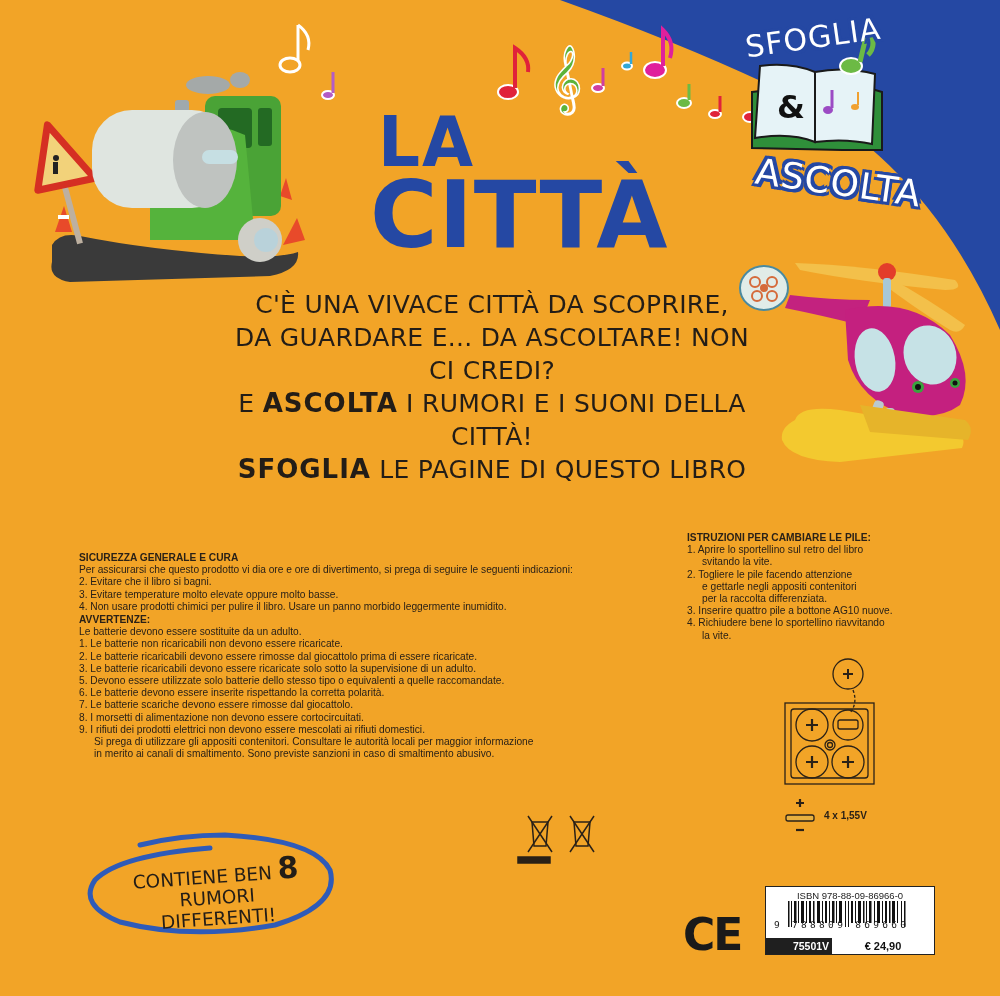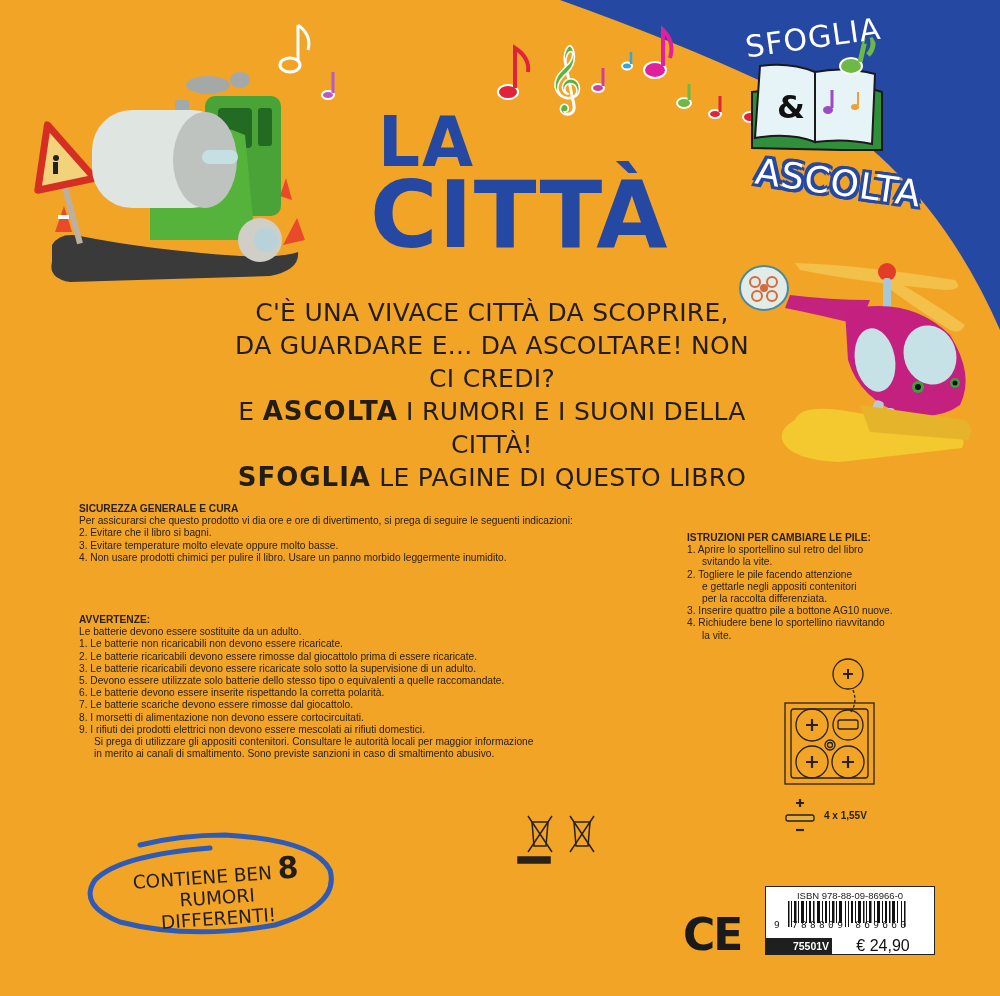--- a/index.html
+++ b/index.html
@@ -4,46 +4,46 @@
 <style>
   * { margin:0; padding:0; box-sizing:border-box; }
   html, body { width:1000px; height:996px; overflow:hidden; }
   body { background:#F2A427; position:relative; font-family:"Liberation Sans", sans-serif; color:#2a2117; }
   .abs { position:absolute; }
   #bg-svg { position:absolute; left:0; top:0; width:1000px; height:996px; }
 
   .title-la { left:378px; top:110px; font-family:"DejaVu Sans", sans-serif; font-weight:bold; font-size:66px; color:#2548A3; letter-spacing:2px; line-height:1; transform:scaleY(1.05); }
   .title-citta { left:370px; top:170px; font-family:"DejaVu Sans", sans-serif; font-weight:bold; font-size:92px; color:#2548A3; letter-spacing:1px; line-height:1; }
 
-  .intro { left:232px; top:288px; width:520px; text-align:center; font-family:"DejaVu Sans", sans-serif; font-size:25px; line-height:33px; color:#231d17; letter-spacing:0.3px;margin-top:8px; }
+  .intro { left:232px; top:288px; width:520px; text-align:center; font-family:"DejaVu Sans", sans-serif; font-size:25px; line-height:33px; color:#231d17; letter-spacing:0.3px; }
   .intro b { font-weight:bold; font-size:26px; letter-spacing:1px; }
 
   .logo-sfoglia { left:745px; top:20px; font-family:"DejaVu Sans", sans-serif; font-size:30px; color:#fff; -webkit-text-stroke:0; text-shadow: 0 0 0 #2548A3, 3px 3px 0 #2548A3, -3px -3px 0 #2548A3, 3px -3px 0 #2548A3, -3px 3px 0 #2548A3; transform:rotate(-8deg); letter-spacing:1px; }
   .logo-ascolta { left:755px; top:162px; font-family:"DejaVu Sans", sans-serif; font-size:36px; color:#fff; text-shadow: 3px 3px 0 #2548A3, -3px -3px 0 #2548A3, 3px -3px 0 #2548A3, -3px 3px 0 #2548A3, 0 3px 0 #2548A3, 0 -3px 0 #2548A3; transform:rotate(8deg); letter-spacing:1px; }
 
   .info { font-size:10.2px; line-height:12.2px; color:#2a2117; }
   .info .hd { font-weight:bold; }
   .info .ind { padding-left:15px; }
-  .safety { left:79px; top:503px; width:560px; }
+  .safety { left:79px; top:552px; width:560px; }
   .warn { left:79px; top:614px; width:560px; }
   .instr { left:687px; top:532px; width:250px; }
 
   .battery-label { left:824px; top:810px; font-size:10px; font-weight:bold; }
 
   .badge { left:112px; top:862px; width:210px; text-align:center; font-family:"DejaVu Sans", sans-serif; font-size:18.5px; line-height:21px; color:#231d17; transform:rotate(-4deg); }
   .badge .num { font-weight:bold; font-size:30px; }
 
   .ce { left:683px; top:913px; font-family:"DejaVu Sans", sans-serif; font-size:44px; font-weight:bold; letter-spacing:-2px; color:#1a1a1a; line-height:1; }
 
   .barcode { left:765px; top:886px; width:170px; height:69px; background:#fff; border:1px solid #222; }
   .barcode .isbn { position:absolute; left:0; top:3px; width:100%; text-align:center; font-size:9.5px; color:#222; }
   .barcode .bars { position:absolute; left:22px; top:14px; width:118px; height:26px; }
   .barcode .digits { position:absolute; left:8px; top:32px; width:150px; font-family:"DejaVu Sans Mono", monospace; font-size:9.5px; letter-spacing:3.3px; color:#222; }
   .barcode .code { position:absolute; left:0; bottom:0; width:66px; height:16px; background:#1f1f1f; color:#fff; font-size:10.5px; font-weight:bold; line-height:16px; text-align:center;padding-left:24px; }
-  .barcode .price { position:absolute; left:66px; bottom:0; width:102px; height:16px; color:#111; font-size:16px; font-weight:normal; line-height:16px; text-align:center; }
+  .barcode .price { position:absolute; left:66px; bottom:0; width:102px; height:16px; color:#111; font-size:11px; font-weight:bold; line-height:16px; text-align:center; }
 </style>
 </head>
 <body>
 
 <svg id="bg-svg" viewBox="0 0 1000 996" xmlns="http://www.w3.org/2000/svg">
 
   <path d="M560 0 Q700 50 800 100 Q930 170 1000 330 L1000 0 Z" fill="#2548A3"></path>
 
   <g>
 

